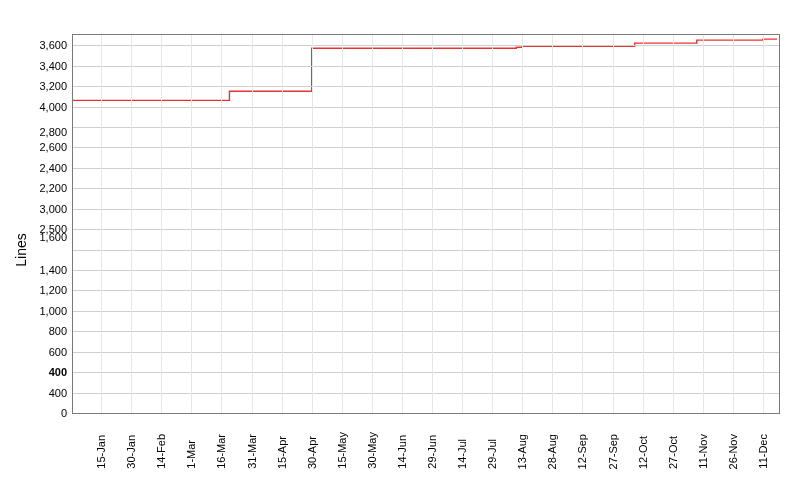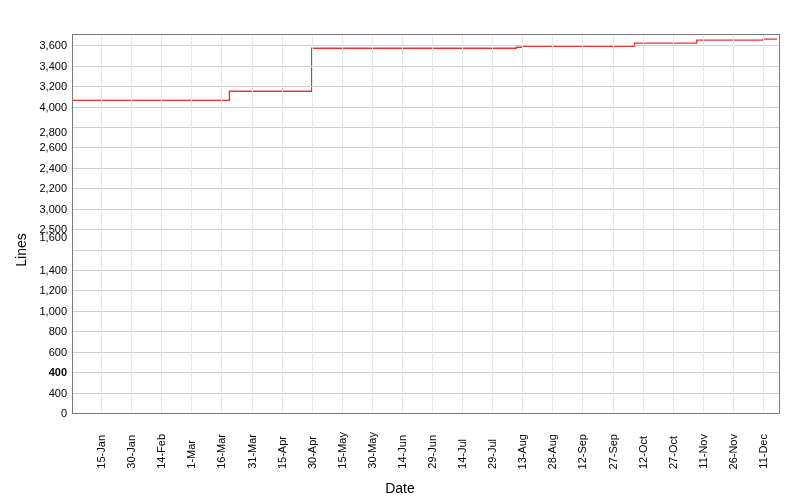--- a/index.html
+++ b/index.html
@@ -101,21 +101,20 @@
     fill: none;
     stroke: #e63434;
     stroke-width: 1.4;
   }
 </style>
 </head>
 <body>
 
 <div class="chart-wrap">
   <div class="ylabel">Lines</div>
-  <div class="xlabel">Date</div>
 
   <div class="plot" id="plot">
     <svg class="line-layer" id="svg" preserveAspectRatio="none" viewBox="0 0 706 378">
       <path id="series0" class="series-path" d="M 0.00 65.38 L 28.08 65.38 L 28.08 65.38 L 58.16 65.38 L 58.16 65.38 L 88.25 65.38 L 88.25 65.38 L 118.34 65.38 L 118.34 65.38 L 148.42 65.38 L 148.42 65.38 L 156.44 65.38 L 156.44 56.19 L 178.51 56.19 L 178.51 56.19 L 208.59 56.19 L 208.59 56.19 L 232.66 56.19 L 232.66 56.19 L 238.68 56.19 L 238.68 13.28 L 268.76 13.28 L 268.76 13.28 L 298.85 13.28 L 298.85 13.28 L 328.93 13.28 L 328.93 13.28 L 359.02 13.28 L 359.02 13.28 L 389.10 13.28 L 389.10 13.28 L 419.19 13.28 L 419.19 13.28 L 443.26 13.28 L 443.26 12.26 L 449.27 12.26 L 449.27 11.24 L 479.36 11.24 L 479.36 11.24 L 509.44 11.24 L 509.44 11.24 L 539.53 11.24 L 539.53 11.24 L 561.59 11.24 L 561.59 8.17 L 569.61 8.17 L 569.61 8.17 L 599.70 8.17 L 599.70 8.17 L 623.77 8.17 L 623.77 5.11 L 629.78 5.11 L 629.78 5.11 L 659.87 5.11 L 659.87 5.11 L 689.95 5.11 L 689.95 4.09 L 703.99 4.09 L 703.99 4.09 " stroke="#e63434"></path>
     </svg>
   <div class="ytick" style="top: 378px;">0</div>
       <div class="hgrid" style="top: 357.568px;"></div>
       <div class="ytick" style="top: 357.568px;">400</div>
       <div class="hgrid" style="top: 337.135px;"></div>
       <div class="ytick" style="top: 337.135px; font-weight: bold;">400</div>

